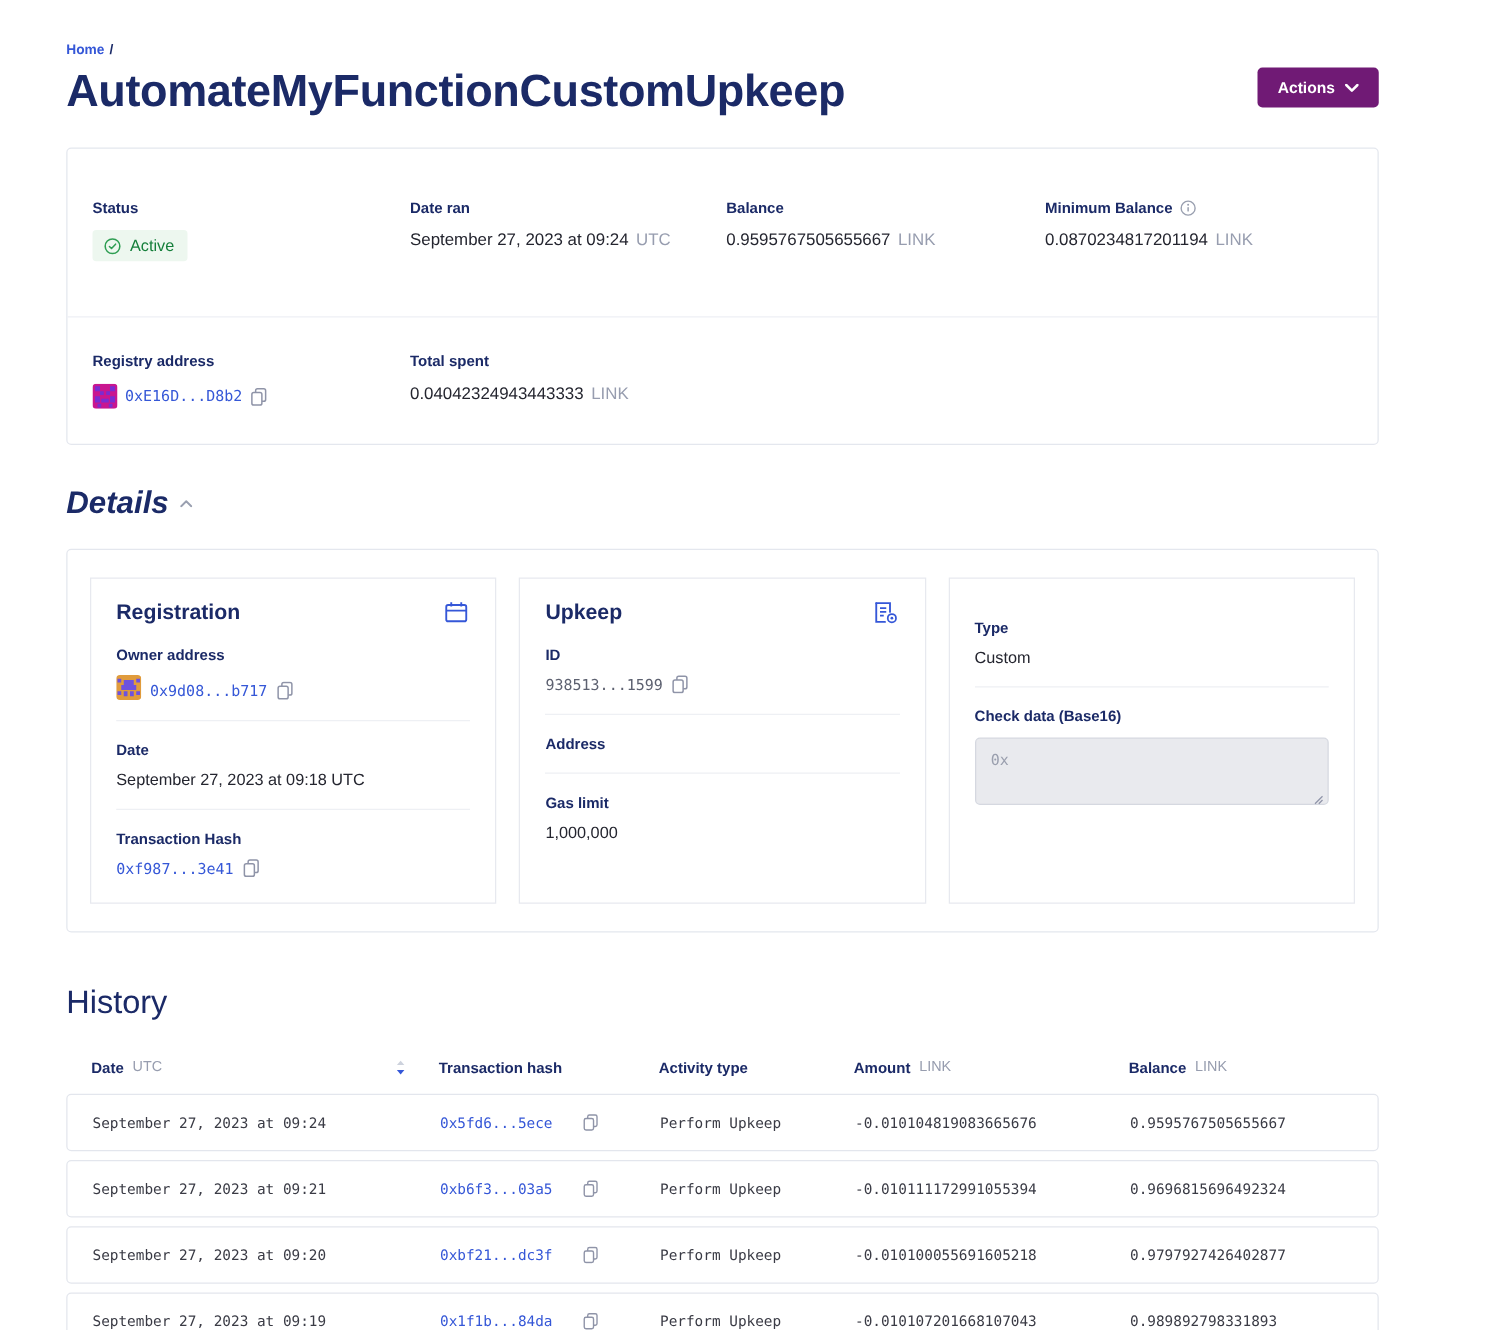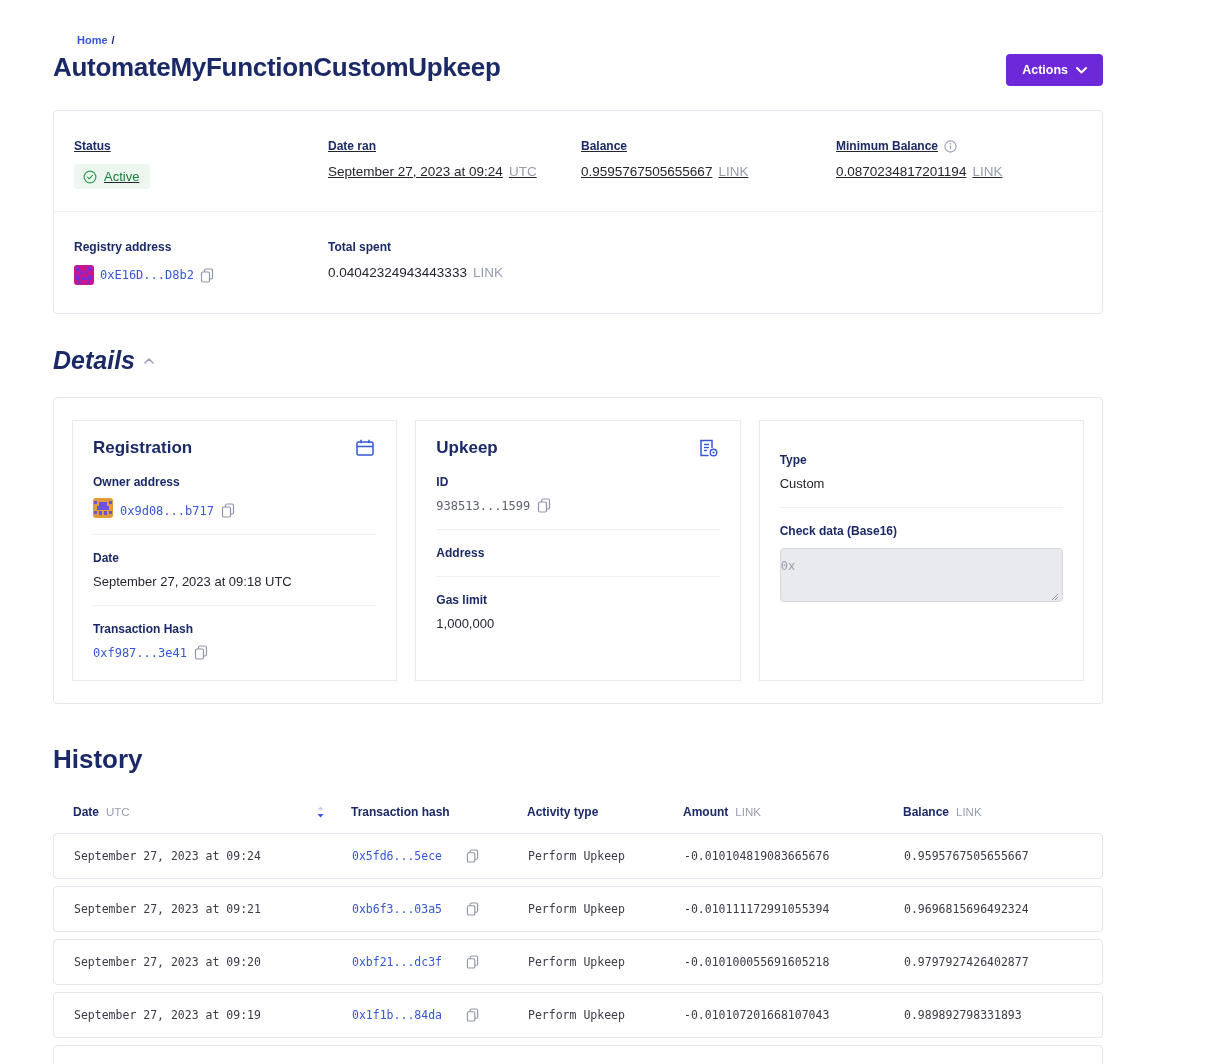--- a/index.html
+++ b/index.html
@@ -1,32 +1,32 @@
 <!DOCTYPE html>
 <html><head>
 <meta charset="utf-8">
 <style>
   * { margin:0; padding:0; box-sizing:border-box; }
   html,body { width:1208px; background:#ffffff; font-family:"Liberation Sans", sans-serif; color:#24252f; }
   .page { width:1208px; min-height:1064px; padding:34px 53px 10px 53px; }
   .content { width:1050px; }
 
   
-  .breadcrumb { font-size:11px; font-weight:bold;margin-left:24px; }
+  .breadcrumb { font-size:11px; font-weight:bold; }
   .breadcrumb a { color:#3557d7; text-decoration:none; }
   .breadcrumb .sep { color:#1b2a67; margin-left:4px; }
   .title-row { display:flex; align-items:flex-start; justify-content:space-between; margin-top:6px; }
-  .page-title { font-size:26px; font-weight:bold; color:#1b2a67; letter-spacing:-0.3px; }
-  .actions-btn { display:inline-flex; align-items:center; gap:8px; background:#6d28d9; color:#fff; border:none;
+  .page-title { font-size:36px; font-weight:bold; color:#1b2a67; letter-spacing:-0.3px; }
+  .actions-btn { display:inline-flex; align-items:center; gap:8px; background:#701a75; color:#fff; border:none;
     border-radius:4px; padding:9px 16px; font-size:12.5px; font-weight:bold; cursor:pointer; font-family:inherit; margin-top:2px;}
 
   
   .summary-card { margin-top:24px; border:1px solid #e4e7ee; border-radius:4px; padding:24px 0 28px 0; }
   .summary-grid { display:grid; grid-template-columns:254px 253px 255px 1fr; padding:0 20px; }
-  .summary-row1 { padding-bottom:22px; border-bottom:1px solid #eef0f5; margin:4px 0 0 0;text-decoration:underline; }
+  .summary-row1 { padding-bottom:44px; border-bottom:1px solid #eef0f5; margin:16px 0 0 0; }
   .summary-row2 { padding-top:28px; }
   .field-label { font-size:12px; font-weight:bold; color:#1b2a67; display:flex; align-items:center; gap:6px; }
   .field-value { margin-top:11px; font-size:13.5px; color:#24252f; display:flex; align-items:center; gap:6px;text-align:center; }
   .unit { color:#979daf; }
   .badge-active { display:inline-flex; align-items:center; gap:7px; background:#edf7ef; color:#157f3a;
     font-size:13px; padding:5px 11px 5px 9px; border-radius:3px; }
   .hash-link { color:#3557d7; text-decoration:none; font-family:"DejaVu Sans Mono", monospace; font-size:12px; }
   .avatar { width:20px; height:20px; border-radius:3px; flex:0 0 auto; }
   .copy-btn { background:none; border:none; cursor:pointer; display:inline-flex; padding:0; }
 
@@ -36,26 +36,26 @@
   .details-wrap { margin-top:22px; border:1px solid #e4e7ee; border-radius:4px; padding:22px 18px; display:flex; gap:18px; }
   .detail-card { flex:1 1 0; border:1px solid #e7e9ef; border-radius:0; padding:16px 20px 20px 20px; background:#fff; }
   .detail-card-head { display:flex; align-items:center; justify-content:space-between; margin-bottom:4px; }
   .detail-card-title { font-size:17px; font-weight:bold; color:#1b2a67; }
   .dlabel { font-size:12px; font-weight:bold; color:#1b2a67; margin-top:16px; }
   .dvalue { margin-top:9px; font-size:13px; display:flex; align-items:flex-end; gap:7px; }
   .divider { border:none; border-top:1px solid #eef0f4; margin-top:16px; }
   .mono-gray { font-family:"DejaVu Sans Mono", monospace; font-size:12px; color:#5d6170; }
   .check-box { margin-top:10px; position:relative; }
   .check-textarea { width:100%; height:54px; background:#e9eaee; border:1px solid #d5d8e0; border-radius:4px;
-    padding:10px 0; font-family:"DejaVu Sans Mono", monospace; font-size:12px; color:#4a4e5c; resize:none; }
+    padding:10px 12px; font-family:"DejaVu Sans Mono", monospace; font-size:12px; color:#4a4e5c; resize:none; }
   .check-textarea::placeholder { color:#9a9fae; }
   .resize-handle { position:absolute; right:4px; bottom:5px; }
 
   
-  .history-title { font-size:26px; font-weight:bold; color:#1b2a67; margin-top:40px; }
+  .history-title { font-size:26px; font-weight:normal; color:#1b2a67; margin-top:40px; }
   .tbl { margin-top:14px; }
   .tbl-grid { display:grid; grid-template-columns:278px 176px 156px 220px 1fr; align-items:center; }
   .tbl-head { padding:16px 0 14px 20px; }
   .th { font-size:12px; font-weight:bold; color:#1b2a67; display:flex; align-items:center; gap:7px; }
   .th .unit { font-weight:normal; font-size:11.5px; }
   .date-th { padding-right:26px; }
   .date-th .spacer { flex:1; }
   .tbl-row { border:1px solid #e3e6ed; border-radius:4px; margin-bottom:7px; height:46px; padding-left:20px;
     font-family:"DejaVu Sans Mono", monospace; font-size:11.5px; color:#3a3b45; }
   .tx-cell { display:flex; align-items:center; gap:24px; }

